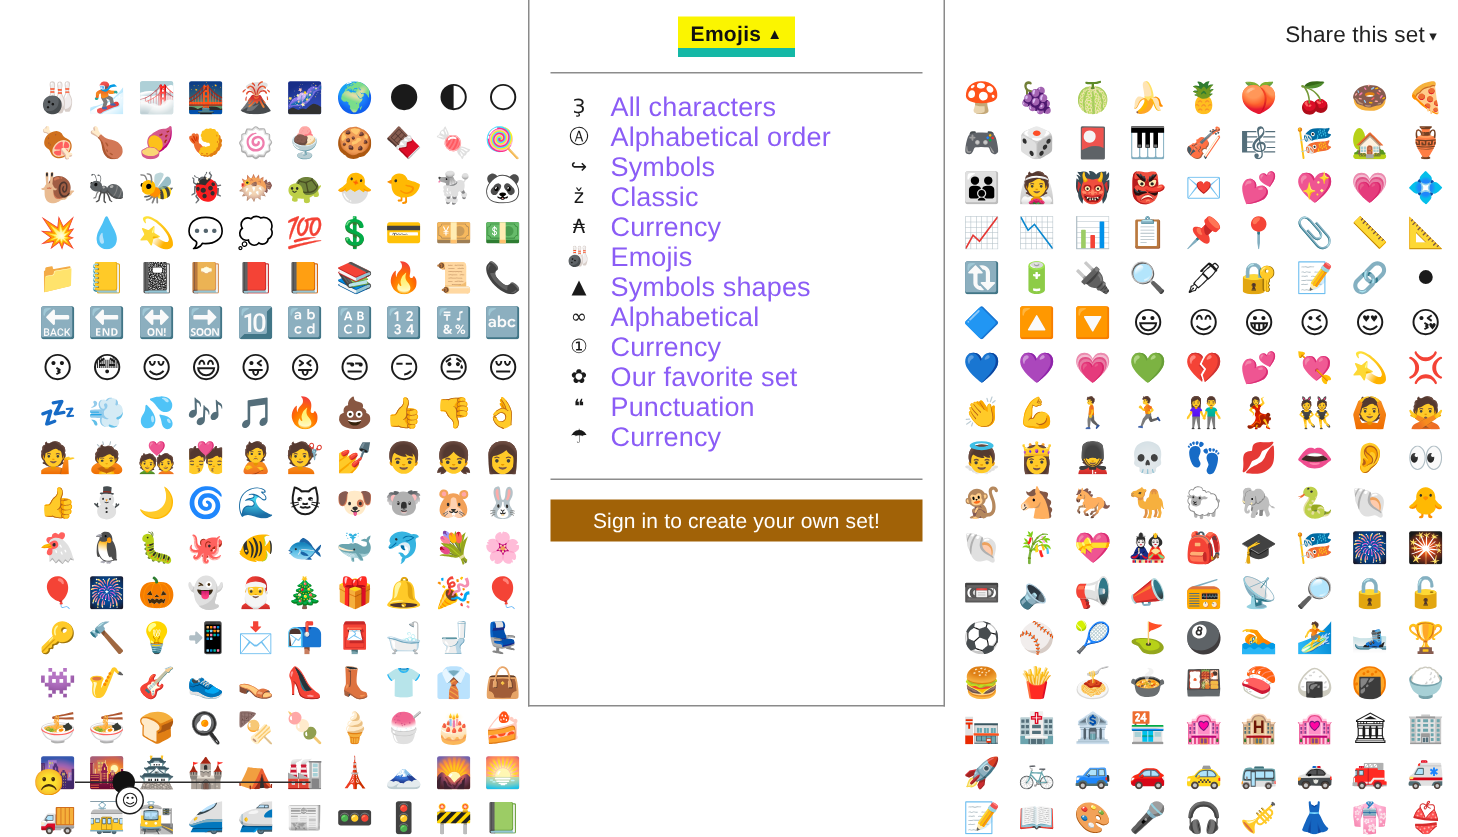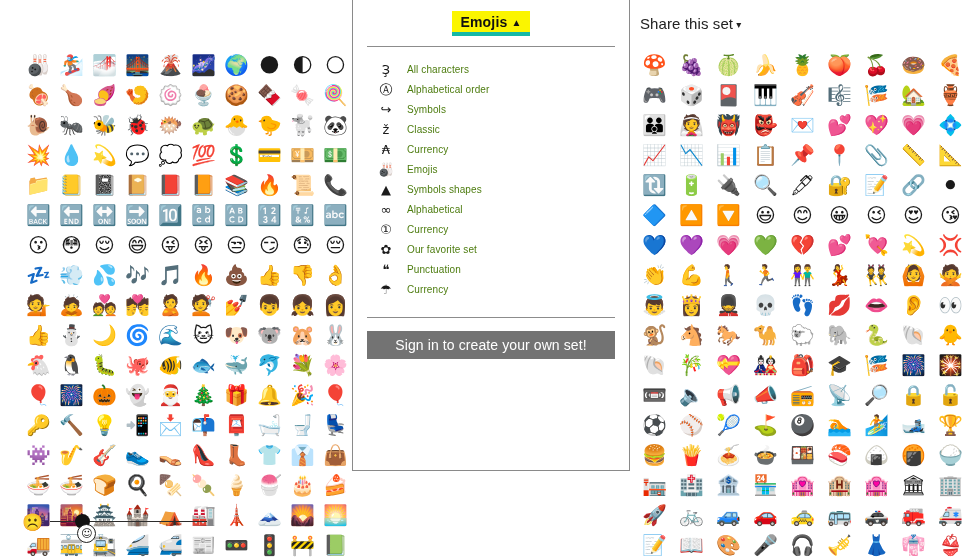--- a/index.html
+++ b/index.html
@@ -19,21 +19,21 @@
 
   
   #share-bar {
     position: absolute;
     top: 0;
     left: 640px;
     width: 332px;
     height: 46px;
     display: flex;
     align-items: center;
-    justify-content: flex-start;
+    justify-content: flex-end;
     padding-right: 14px;
     box-sizing: border-box;
   }
   #share-link {
     font-size: 15px;
     color: #222;
     letter-spacing: .1px;
     cursor: pointer;
     white-space: nowrap;
   }
@@ -100,21 +100,21 @@
     margin-top: 12px;
     margin-bottom: 10px;
   }
   #panel-title {
     display: inline-block;
     background: #fbf500;
     font-size: 14px;
     font-weight: 700;
     color: #111;
     padding: 3px 8px 2px 8px;
-    border-bottom: 4px solid #14b8a6;
+    border-bottom: 6px solid #14b8a6;
     cursor: pointer;
     letter-spacing: .2px;
   }
   #panel-title .caret {
     font-size: 10px;
     margin-left: 4px;
     position: relative;
     top: -1px;
   }
   .panel-rule {
@@ -140,22 +140,22 @@
   .menu-glyph {
     width: 26px;
     flex: 0 0 26px;
     text-align: center;
     font-size: 13px;
     color: #1a1a1a;
     font-family: "DejaVu Sans", sans-serif;
     line-height: 1;
   }
   .menu-label {
-    font-size: 10px;
-    color: #4d7c0f;
+    font-size: 18px;
+    color: #8b5cf6;
     letter-spacing: .1px;
     padding-left: 8px;
   }
   #search-section {
     margin-top: 16px;
     width: 248px;
   }
   #search-rule-top {
     border-top: 1px solid #8c8c8c;
     width: 248px;
@@ -201,21 +201,21 @@
   }
   #signin-rule {
     border-top: 1px solid #8c8c8c;
     width: 248px;
     margin-bottom: 13px;
   }
   #signin-button {
     display: block;
     width: 248px;
     height: 28px;
-    background: #737373;
+    background: #a16207;
     color: #ffffff;
     border: none;
     font-size: 14px;
     font-family: "Liberation Sans", sans-serif;
     cursor: pointer;
     letter-spacing: .1px;
   }
 
   
   #slider-row {

